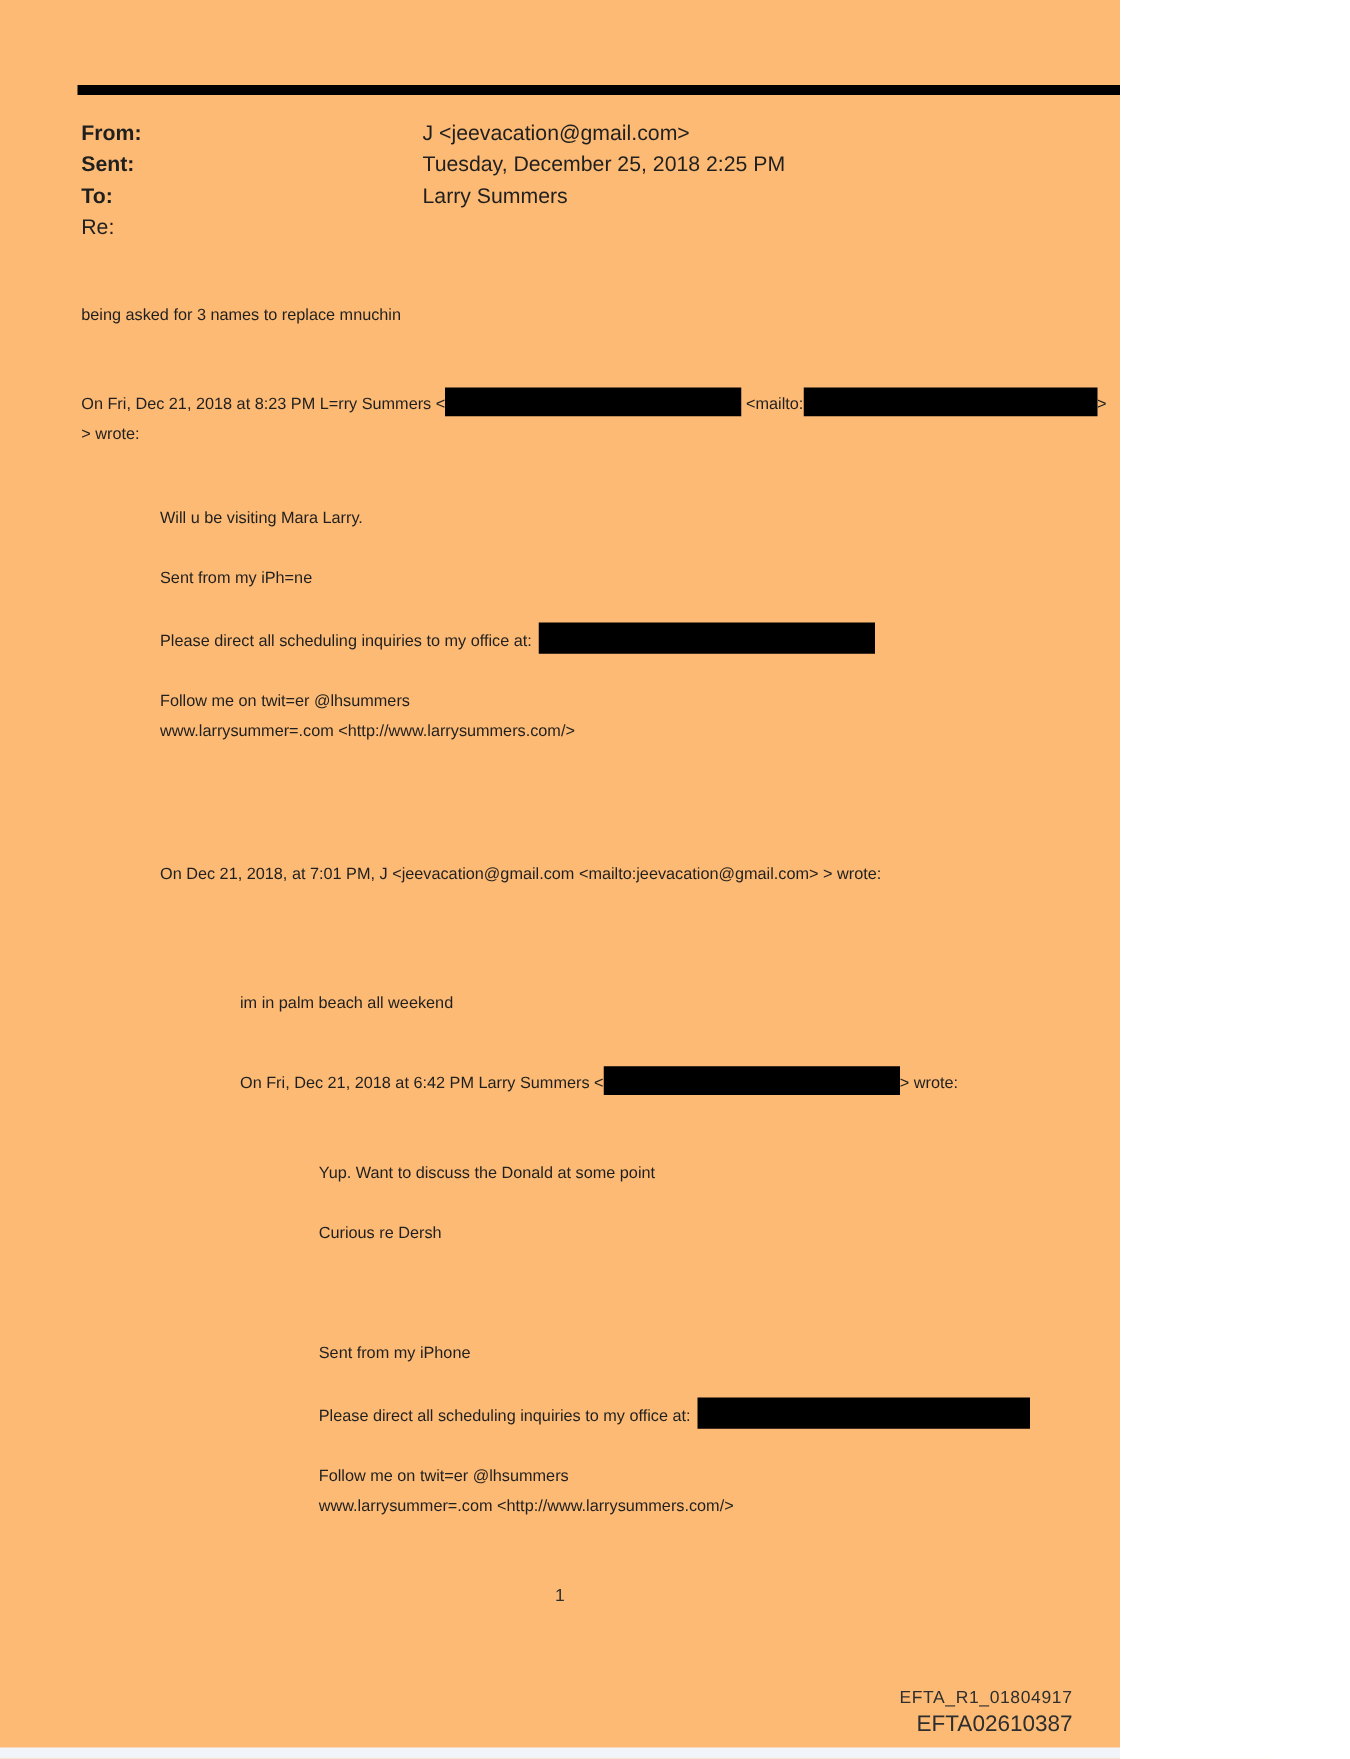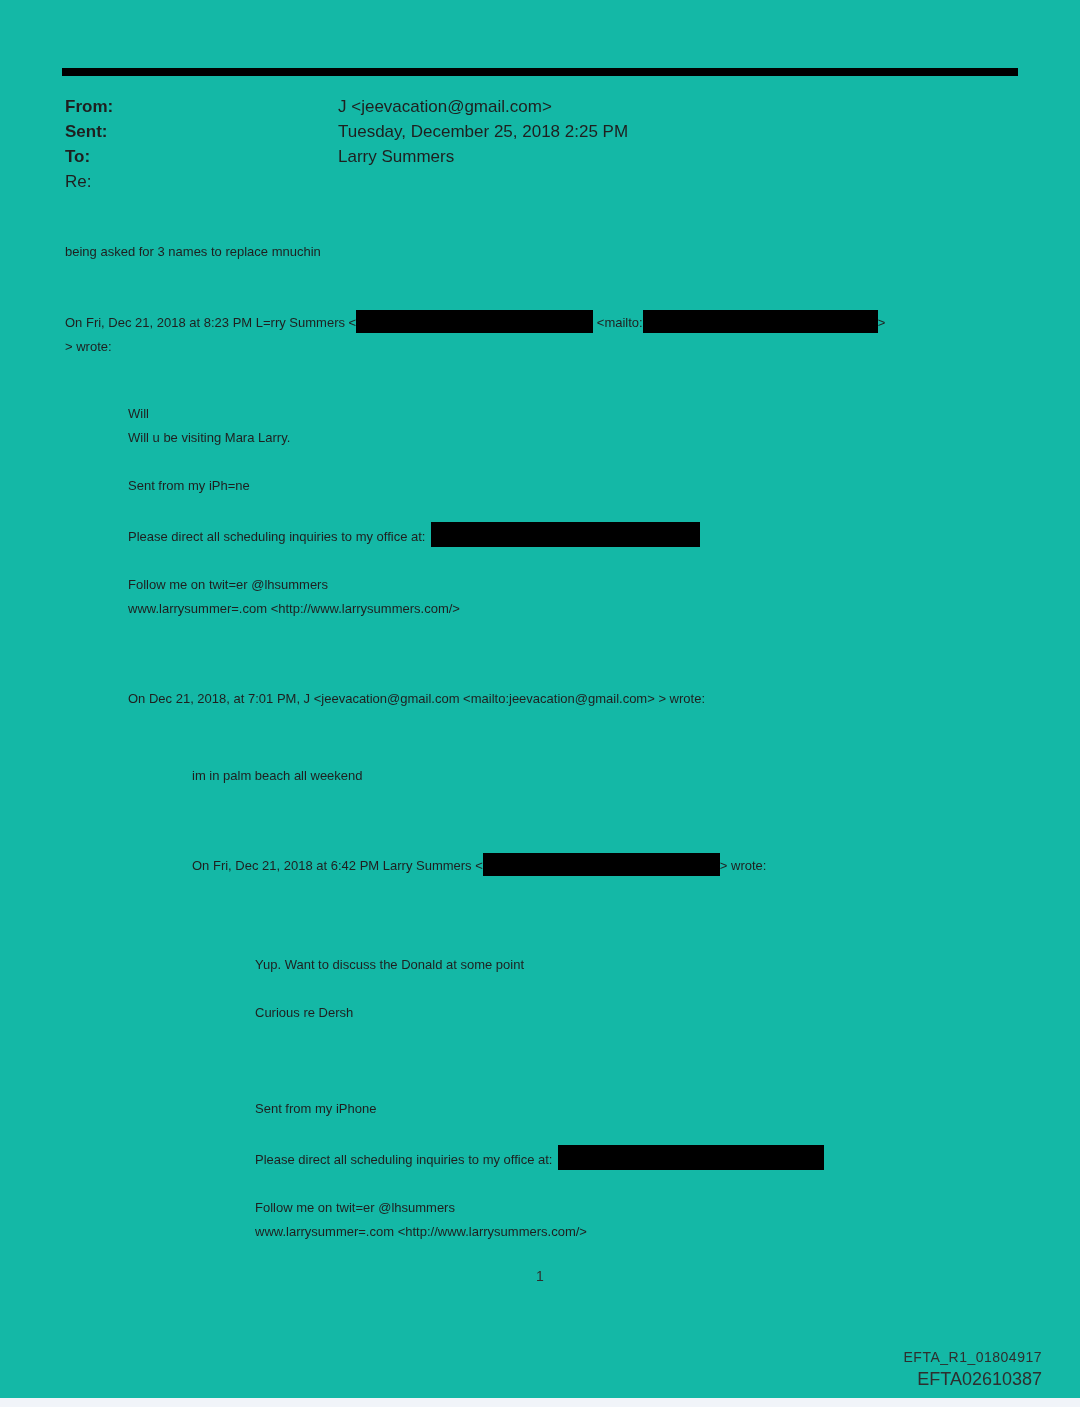--- a/index.html
+++ b/index.html
@@ -1,20 +1,20 @@
 <!DOCTYPE html>
 <html><head>
 <meta charset="utf-8">
 <style>
   html,body{margin:0;padding:0;background:#ffffff;}
   .page{
     position:relative;
-    width:1080px;
+    width:896px;
     height:1407px;
-    background:#14b8a6;
+    background:#fdba74;
     font-family:"Liberation Sans", sans-serif;
     color:#1f1f1f;
     overflow:hidden;
   }
   .abs{position:absolute;}
   .l{line-height:24px;font-size:13px;white-space:nowrap;}
   .g1{margin-top:24px;}
   .g3{margin-top:72px;}
   .top-rule{
     left:62px;top:68px;width:956px;height:8px;background:#000000;
@@ -72,39 +72,38 @@
   <div class="abs l" style="left:65px;top:240px;">being asked for 3 names to replace mnuchin</div>
 
   <div class="abs" style="left:65px;top:310px;">
     <div class="l">
       <span>On Fri, Dec 21, 2018 at 8:23 PM L=rry Summers &lt;</span><span class="redaction" style="width:237px;"></span><span> &lt;mailto:</span><span class="redaction" style="width:235px;"></span><span>&gt;</span>
     </div>
     <div class="l">&gt; wrote:</div>
   </div>
 
   <div class="abs" style="left:128px;top:402px;">
-    <div class="l">Will</div>
     <div class="l">Will u be visiting Mara Larry.</div>
     <div class="l g1">Sent from my iPh=ne</div>
     <div class="l g1">
       <span>Please direct all scheduling inquiries to my office at:</span><span class="redaction sched-bar" style="width:269px;height:25px;"></span>
     </div>
     <div class="l g1">Follow me on twit=er @lhsummers</div>
     <div class="l">www.larrysummer=.com &lt;http://www.larrysummers.com/&gt;</div>
   </div>
 
   <div class="abs l" style="left:128px;top:687px;text-align:center;">On Dec 21, 2018, at 7:01 PM, J &lt;jeevacation@gmail.com &lt;mailto:jeevacation@gmail.com&gt; &gt; wrote:</div>
 
-  <div class="abs l" style="left:192px;top:764px;">im in palm beach all weekend</div>
+  <div class="abs l" style="left:192px;top:790px;">im in palm beach all weekend</div>
 
   <div class="abs l" style="left:192px;top:853px;">
     <span>On Fri, Dec 21, 2018 at 6:42 PM Larry Summers &lt;</span><span class="redaction" style="width:237px;"></span><span>&gt; wrote:</span>
   </div>
 
-  <div class="abs" style="left:255px;top:926px;margin-top:27px;">
+  <div class="abs" style="left:255px;top:926px;">
     <div class="l">Yup. Want to discuss the Donald at some point</div>
     <div class="l g1">Curious re Dersh</div>
     <div class="l g3">Sent from my iPhone</div>
     <div class="l g1">
       <span>Please direct all scheduling inquiries to my office at:</span><span class="redaction sched-bar" style="width:266px;height:25px;"></span>
     </div>
     <div class="l g1">Follow me on twit=er @lhsummers</div>
     <div class="l">www.larrysummer=.com &lt;http://www.larrysummers.com/&gt;</div>
   </div>
 

